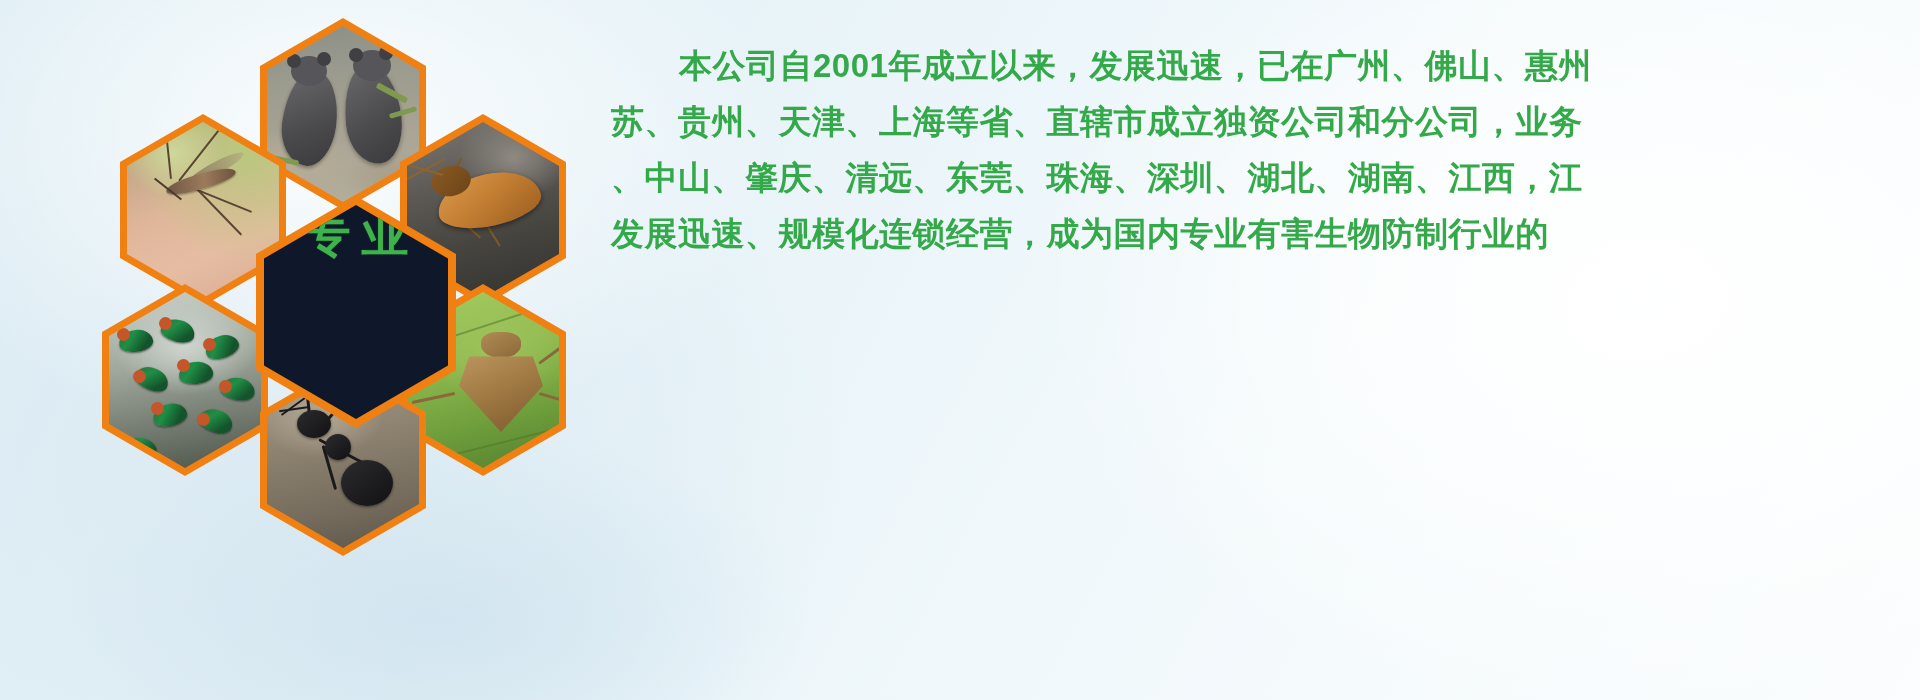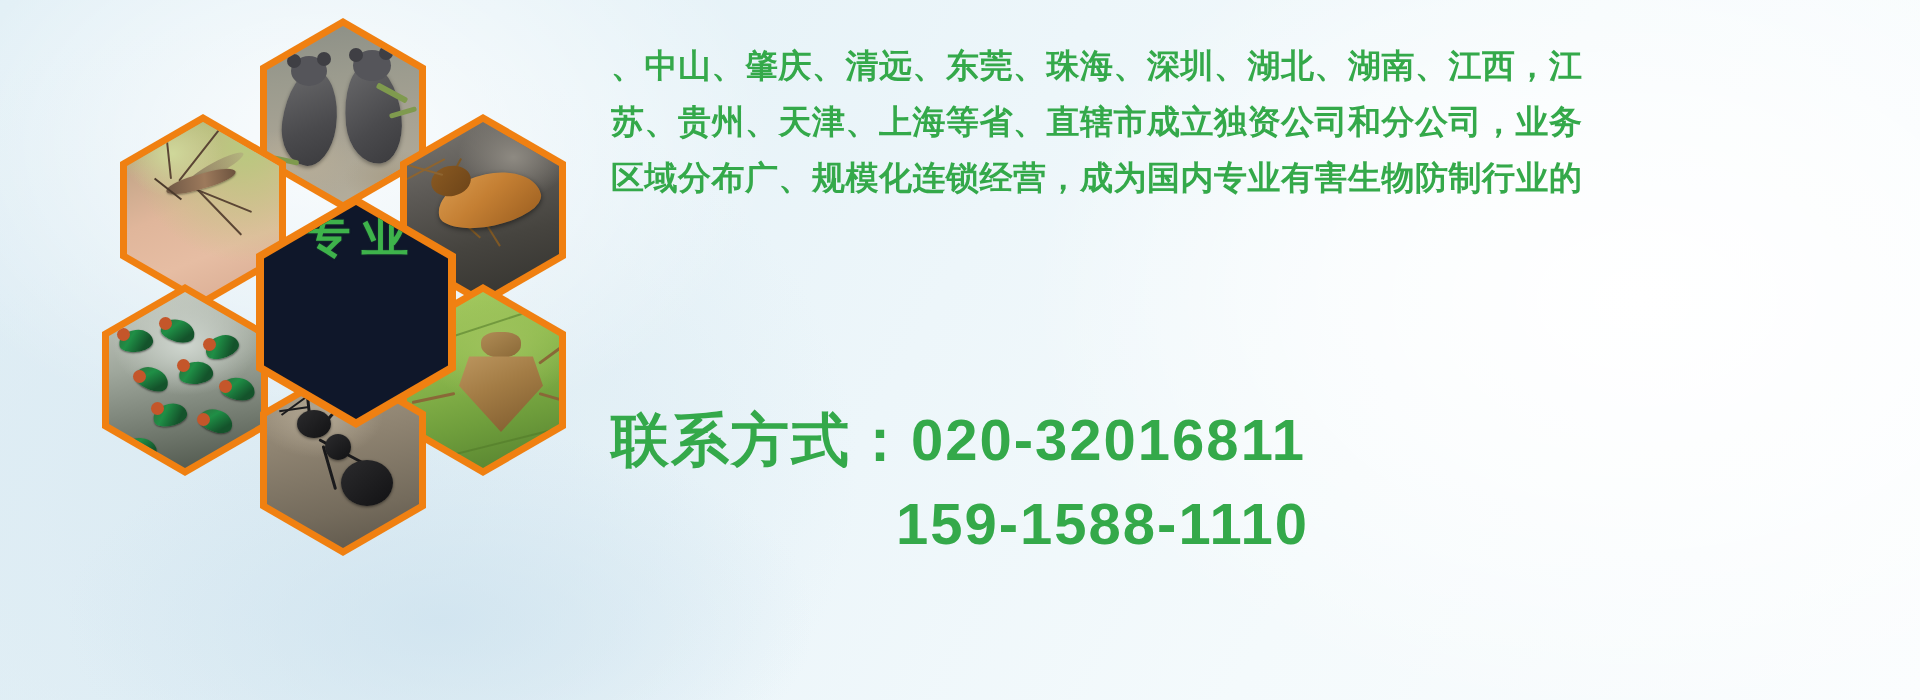--- a/index.html
+++ b/index.html
@@ -368,23 +368,20 @@
 
     <div class="hex big" id="hex-center">
       <div class="inner">
         <div class="logo-line">专业</div>
       </div>
     </div>
 
   </div>
 
   <div id="paragraph">
+    <div class="pline first">本公司自2001年成立以来，发展迅速，已在广州、佛山、惠州</div>
+    <div class="pline">苏、贵州、天津、上海等省、直辖市成立独资公司和分公司，业务</div>
     <div class="pline">、中山、肇庆、清远、东莞、珠海、深圳、湖北、湖南、江西，江</div>
-    <div class="pline">苏、贵州、天津、上海等省、直辖市成立独资公司和分公司，业务</div>
-    <div class="pline">区域分布广、规模化连锁经营，成为国内专业有害生物防制行业的</div>
+    <div class="pline">发展迅速、规模化连锁经营，成为国内专业有害生物防制行业的</div>
   </div>
 
-  <div id="contact">
-    <div class="cline">联系方式：020-32016811</div>
-    <div class="cline phone2">159-1588-1110</div>
-  </div>
 
 </div>
 
 </body></html>

